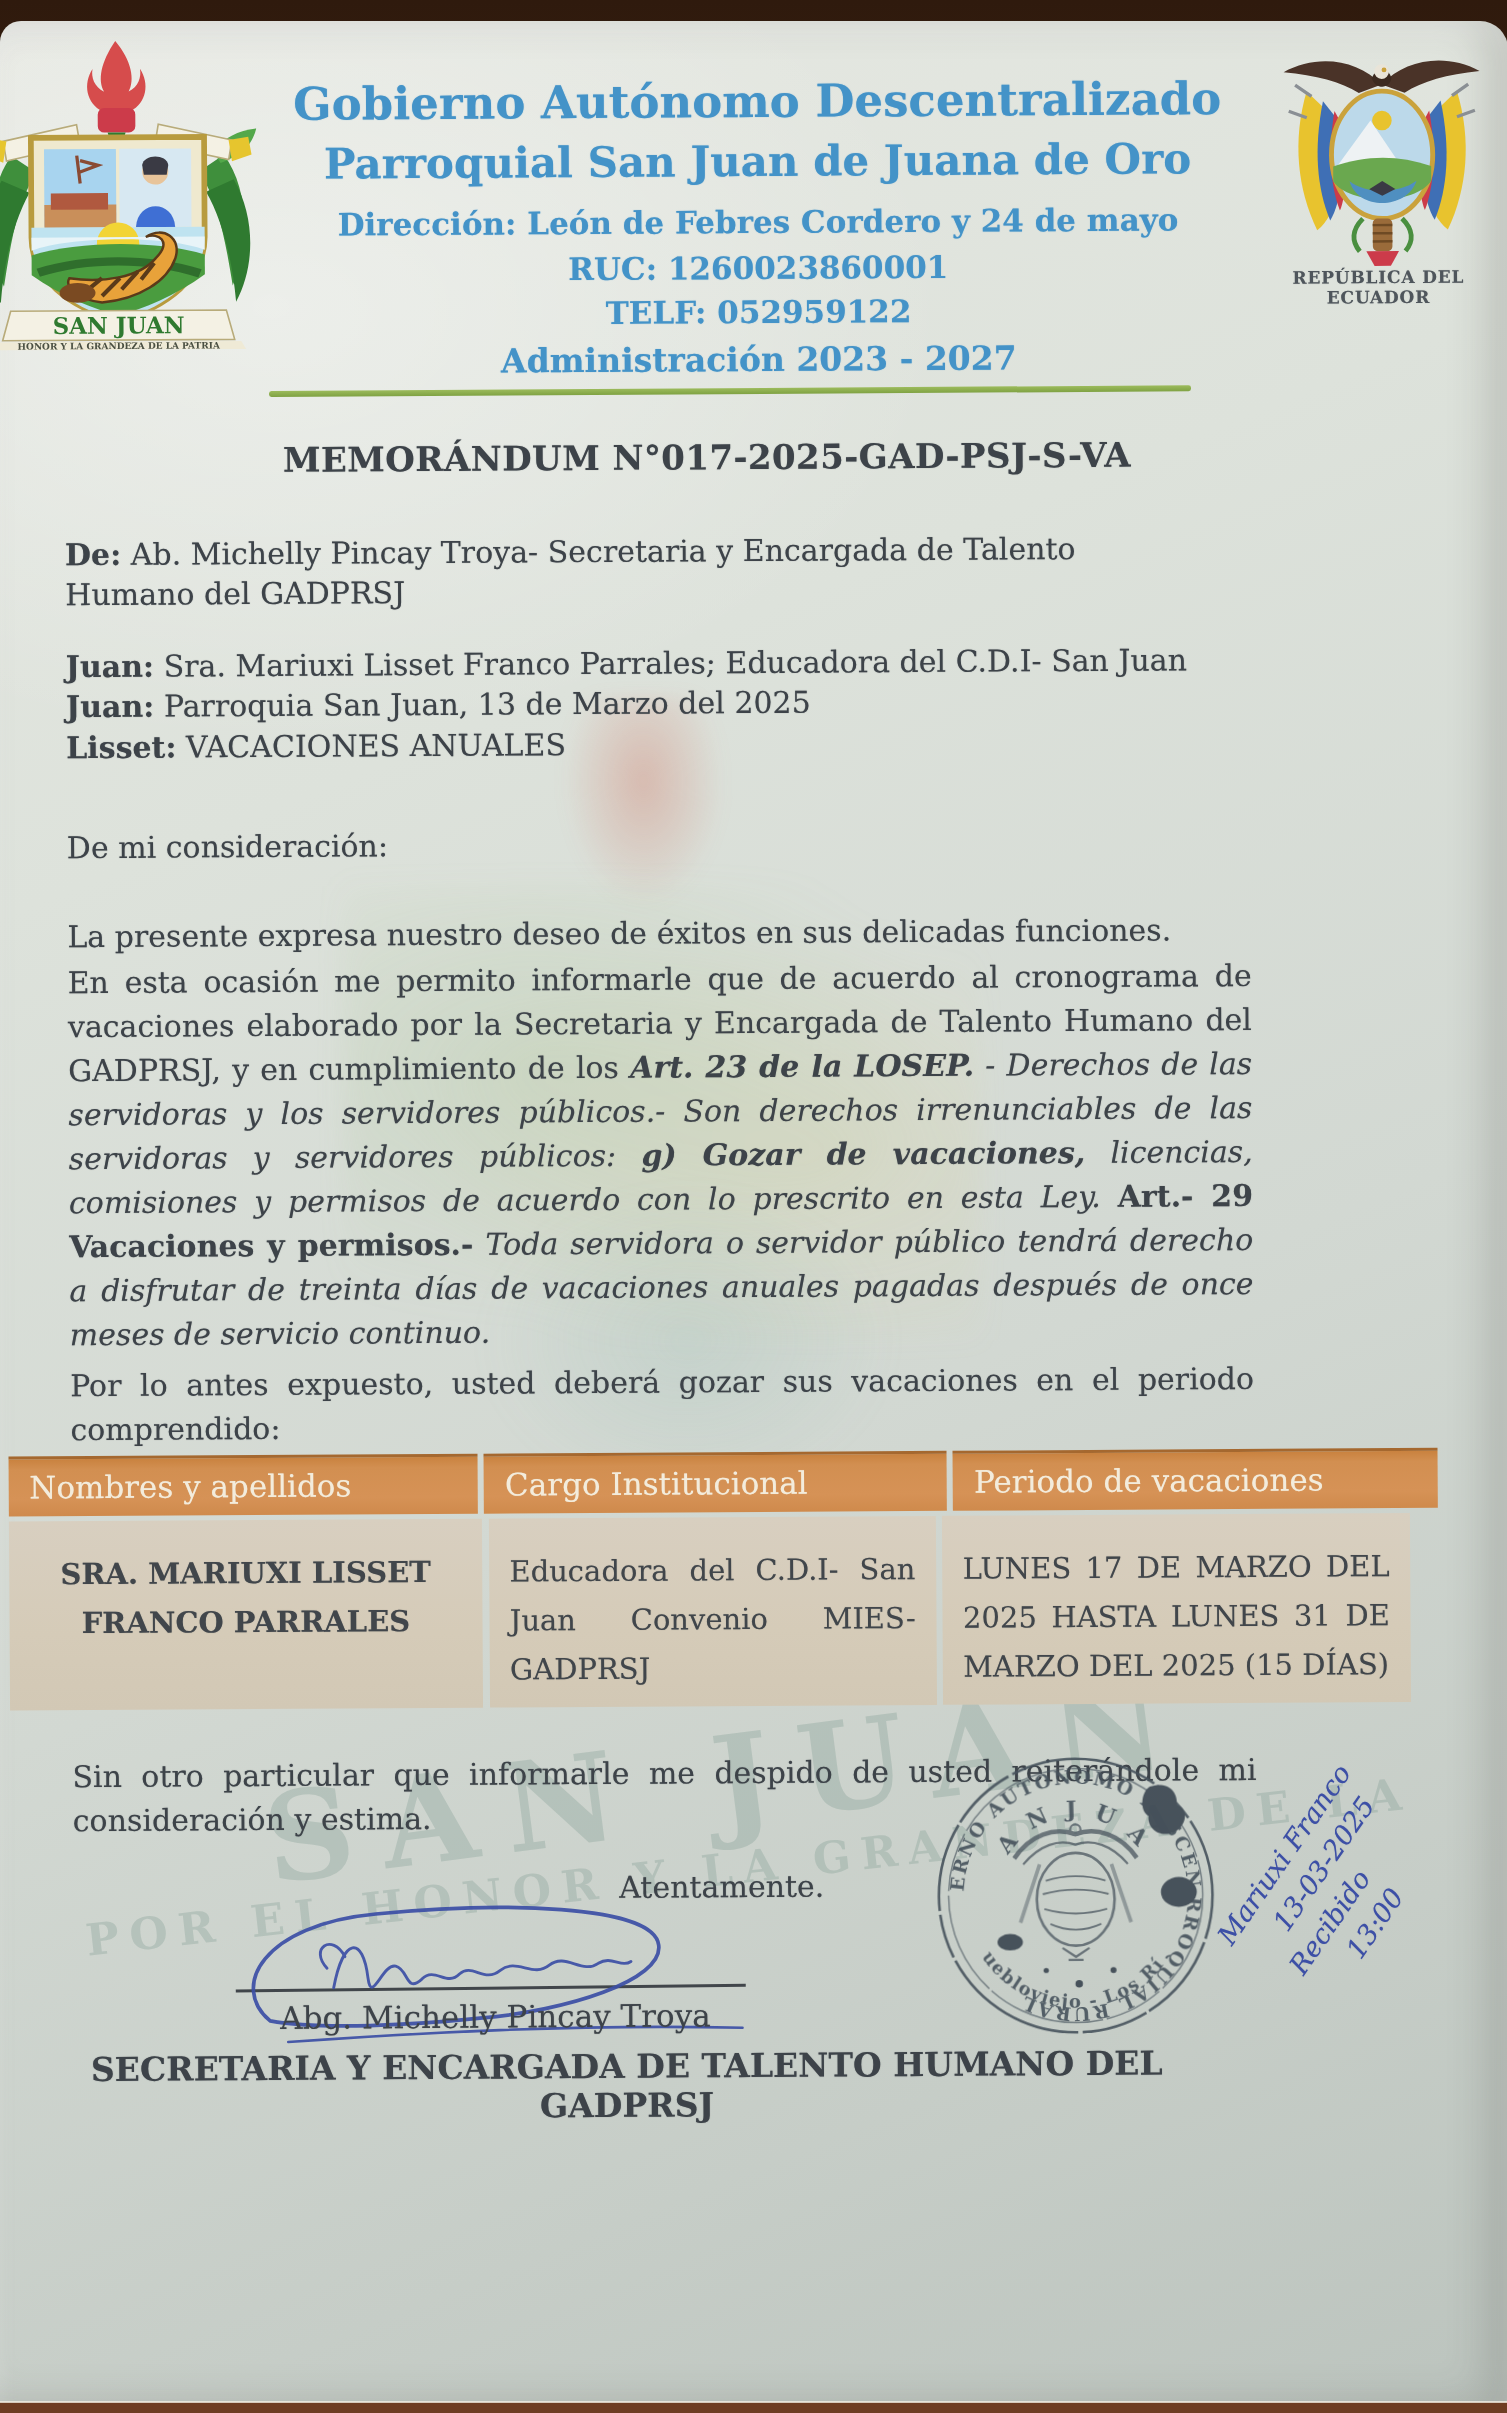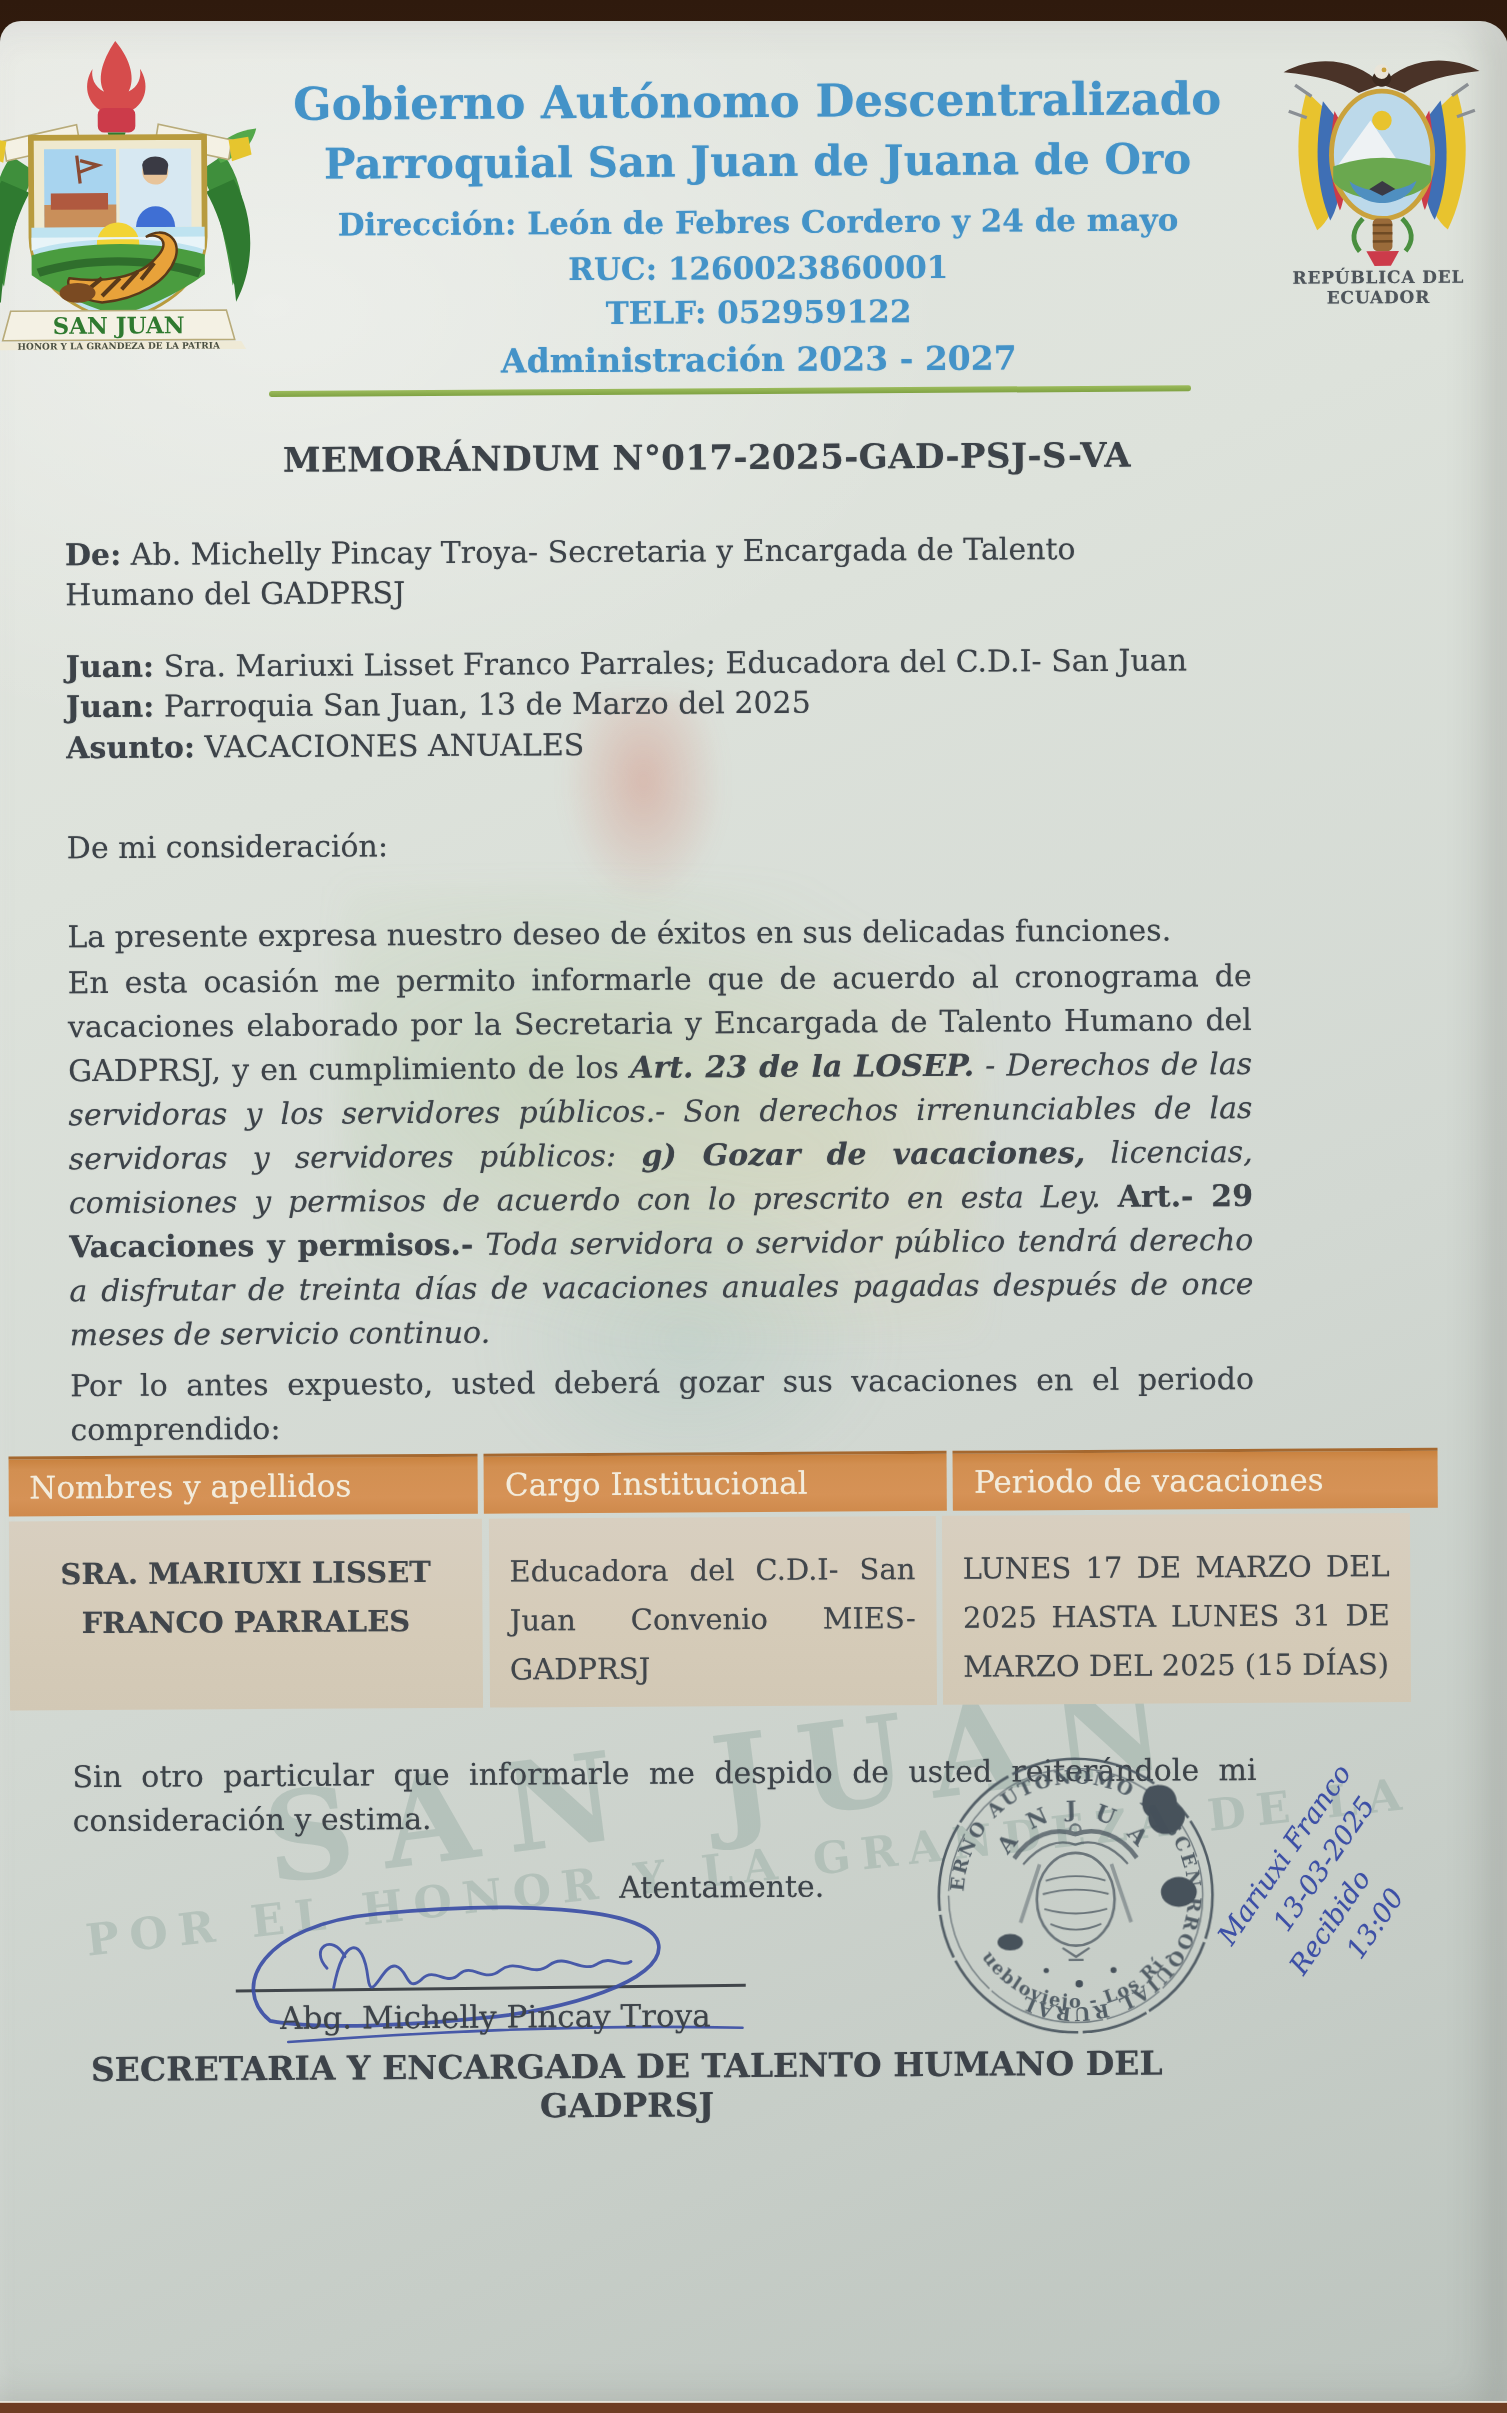--- a/index.html
+++ b/index.html
@@ -153,21 +153,21 @@
     <div class="abs ink meta-line" style="left:69px;top:531px;width:1136px;">
       <span class="bold">De:</span><span> Ab. Michelly Pincay Troya- Secretaria y Encargada de Talento Humano del GADPRSJ</span>
     </div>
     <div class="abs ink meta-line" style="left:69px;top:643px;width:1177px;">
       <span class="bold">Juan:</span><span> Sra. Mariuxi Lisset Franco Parrales; Educadora del C.D.I- San Juan</span>
     </div>
     <div class="abs ink meta-line" style="left:69px;top:683px;width:1177px;">
       <span class="bold">Juan:</span><span> Parroquia San Juan, 13 de Marzo del 2025</span>
     </div>
     <div class="abs ink meta-line" style="left:69px;top:724px;width:1177px;">
-      <span class="bold">Asunto:</span><span> VACACIONES ANUALES</span>
+      <span class="bold">Lisset:</span><span> VACACIONES ANUALES</span>
     </div>
 
     <div class="abs ink body-text" style="left:69px;top:822px;width:1177px;">De mi consideración:</div>
 
     <div class="abs ink body-text" style="left:69px;top:911px;width:1184px;">La presente expresa nuestro deseo de éxitos en sus delicadas funciones.</div>
 
     <div class="abs ink body-text just" style="left:69px;top:957px;width:1184px;">
       <span>En esta ocasión me permito informarle que de acuerdo al cronograma de vacaciones elaborado por la Secretaria y Encargada de Talento Humano del GADPRSJ, y  en cumplimiento de los </span><span class="bital">Art. 23 de la LOSEP.</span><span class="ital"> - Derechos de las servidoras y los servidores públicos.- Son derechos irrenunciables de las servidoras y servidores públicos: </span><span class="bital">g) Gozar de vacaciones,</span><span class="ital"> licencias, comisiones y permisos de acuerdo con lo prescrito en esta Ley. </span><span class="bold">Art.- 29 Vacaciones y permisos.-</span><span class="ital"> Toda servidora o servidor público tendrá derecho a disfrutar de treinta días de vacaciones anuales pagadas después de once meses de servicio continuo.</span>
     </div>
 

